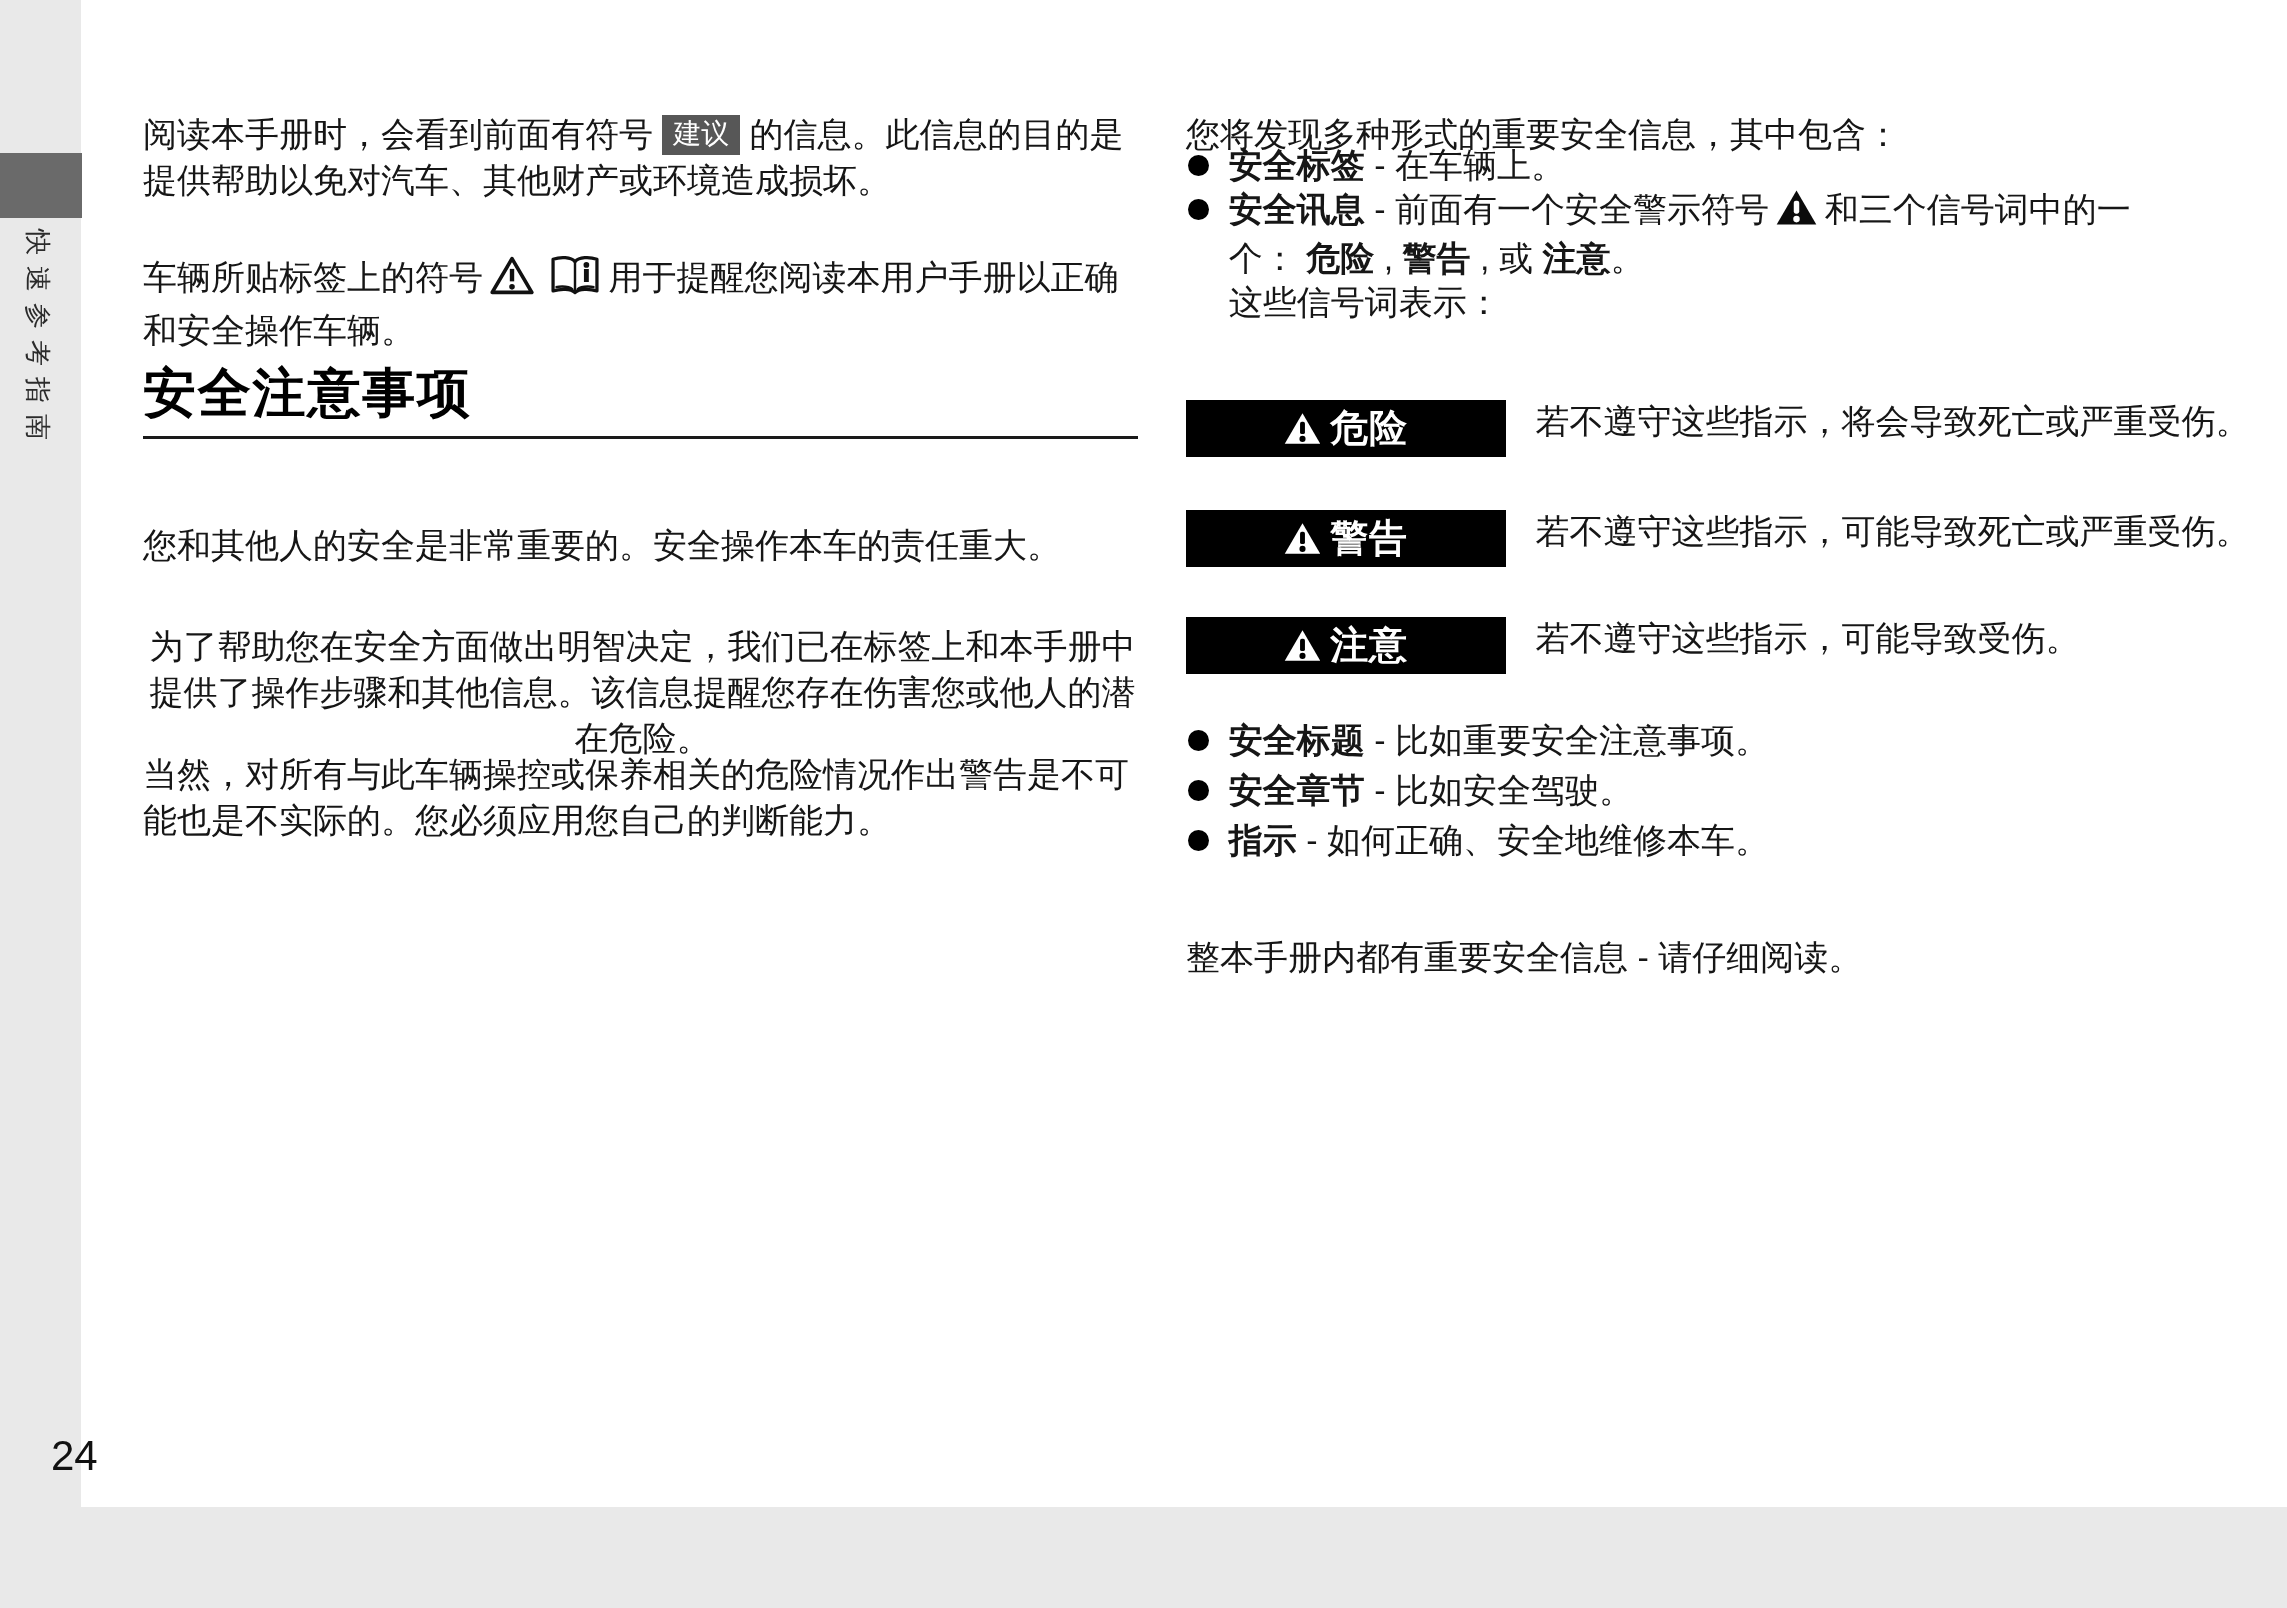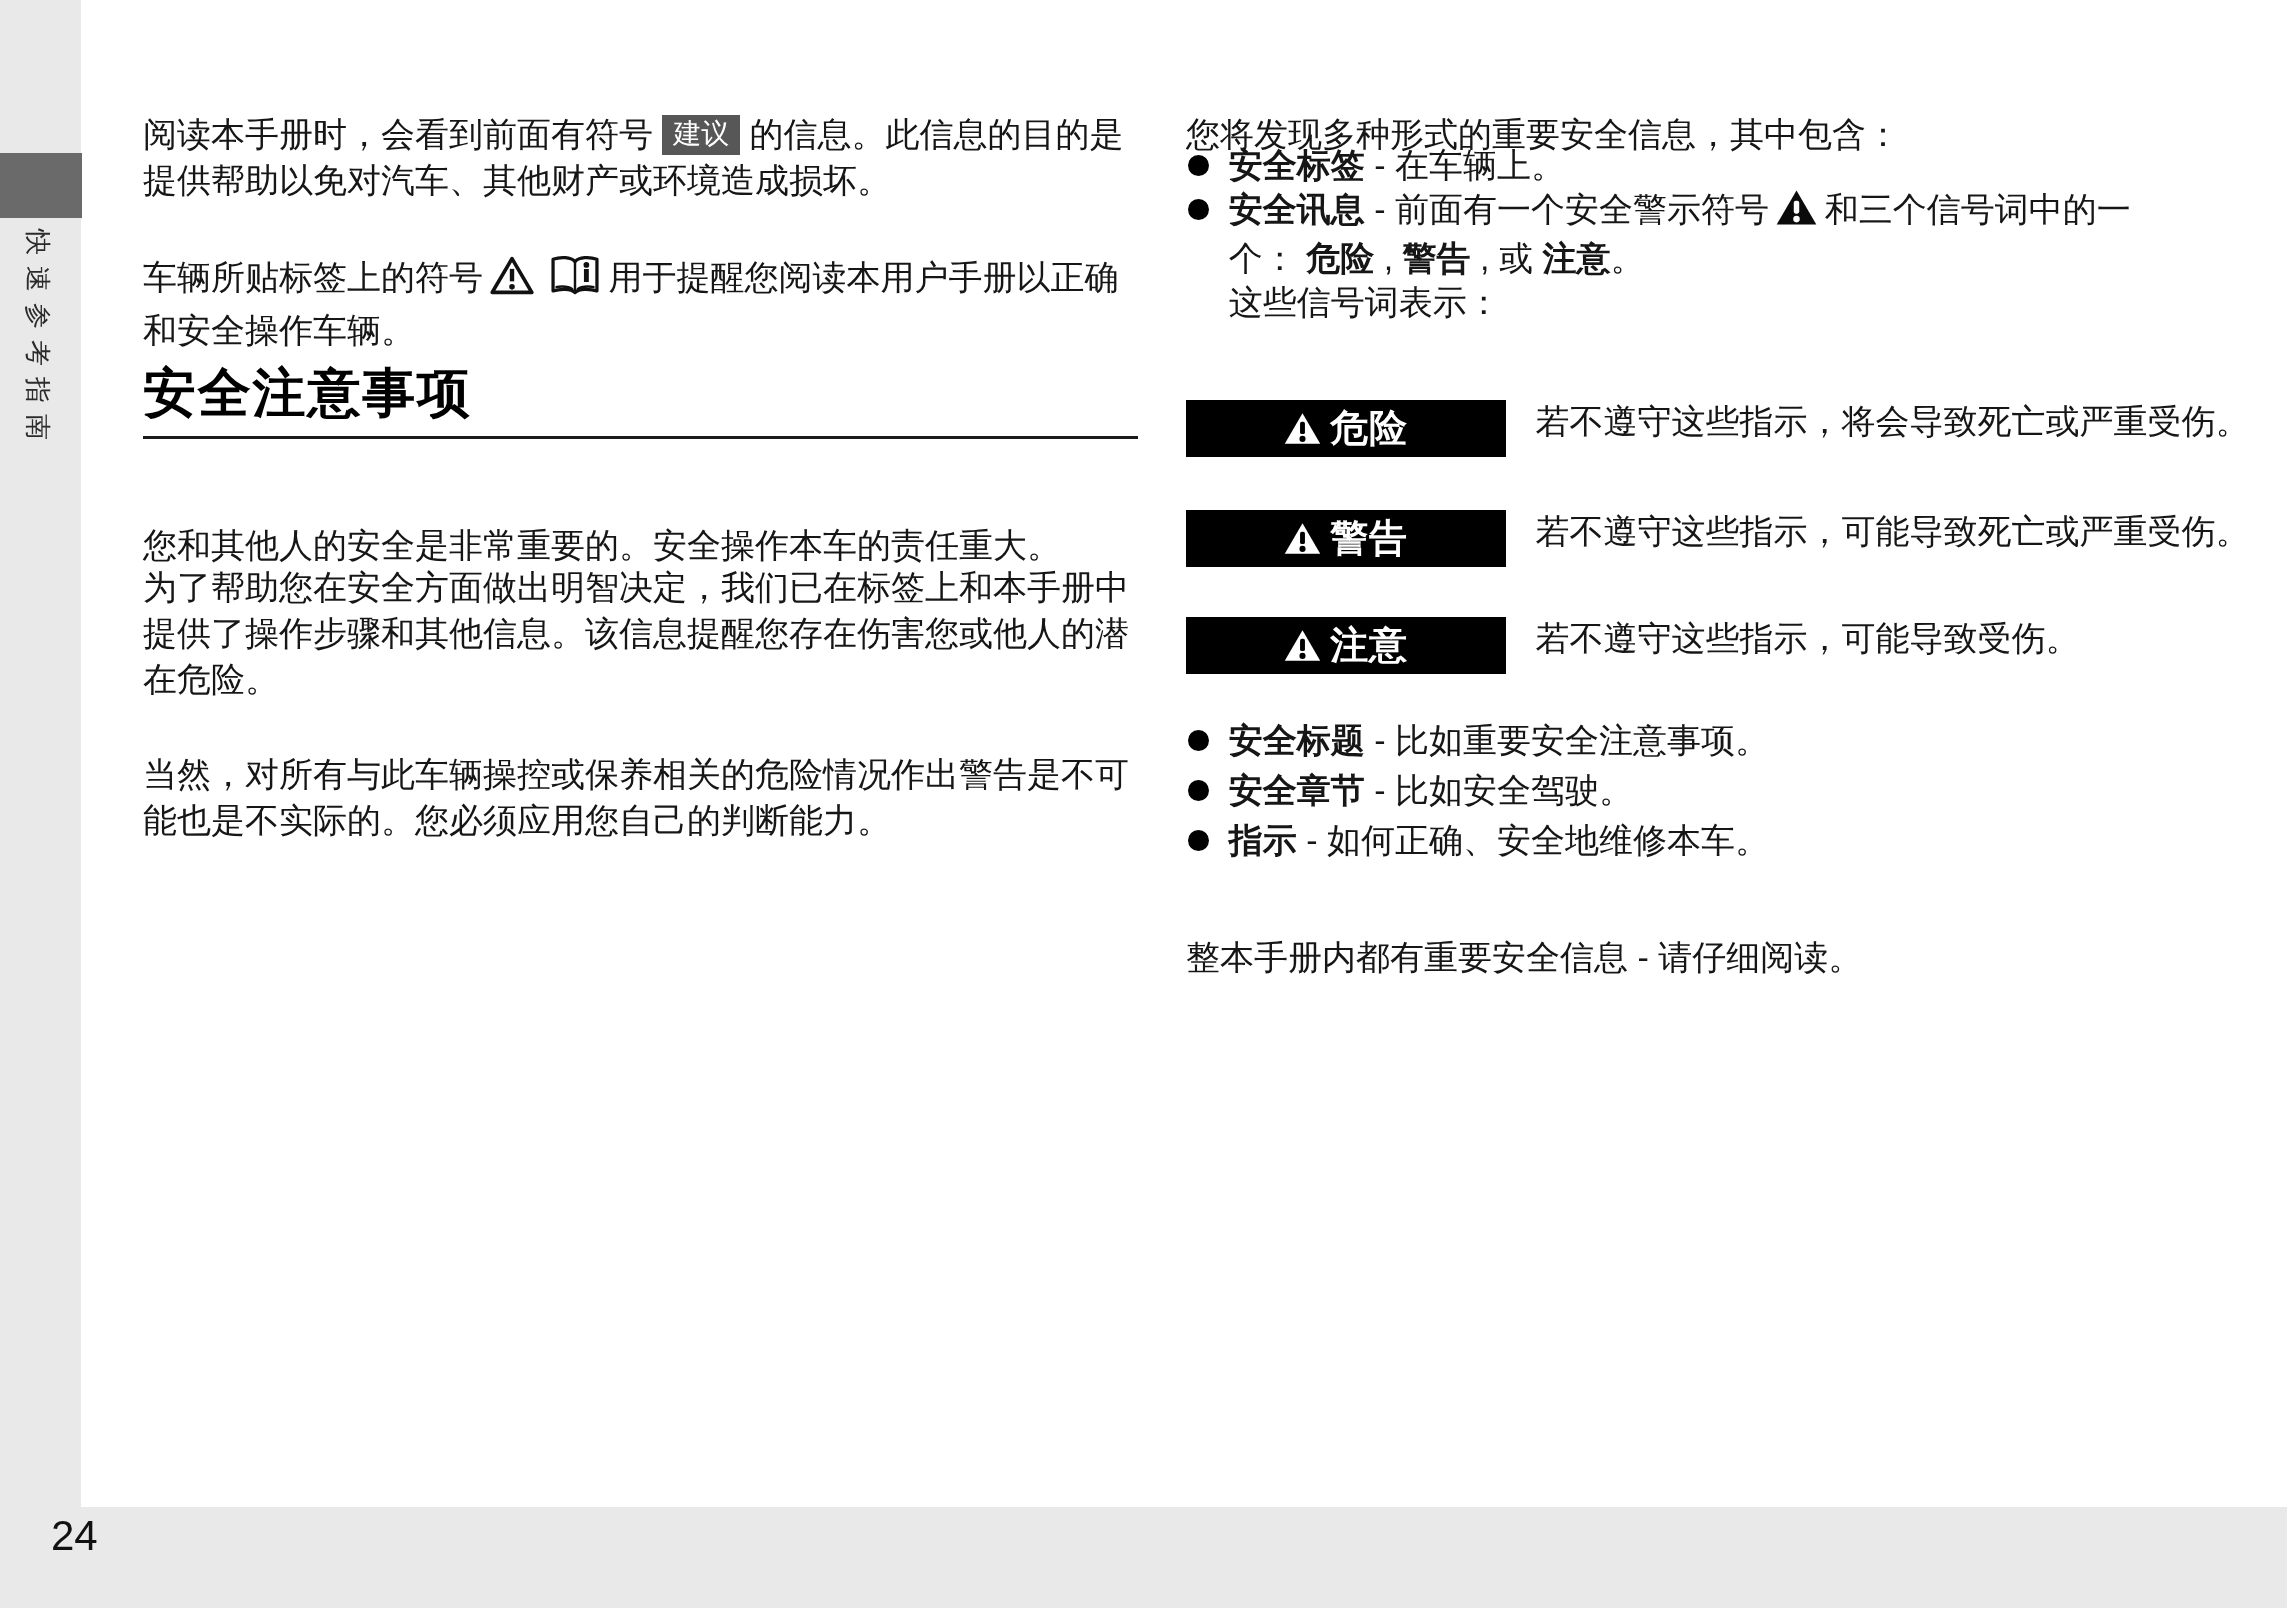--- a/index.html
+++ b/index.html
@@ -12,21 +12,21 @@
   }
   .panel{position:absolute;left:81px;top:0;width:2207px;height:1507px;background:#ffffff;}
   
   .side-tab{position:absolute;left:0;top:153px;width:82px;height:65px;background:#6a6a6a;}
   .side-label{
     position:absolute;left:55px;top:229px;
     transform:rotate(90deg);transform-origin:0 0;
     font-size:26px;letter-spacing:11px;color:#2b2b2b;white-space:nowrap;
   }
   
-  .page-num{position:absolute;left:51px;top:1512px;font-size:42px;color:#111;}
+  .page-num{position:absolute;left:51px;top:1432px;font-size:42px;color:#111;}
   
   .para{position:absolute;left:143px;width:999px;font-size:34px;line-height:46px;color:#161616;}
   .rcol{left:1186px;width:1048px;}
   b,.bold{font-weight:bold;}
   
   .badge{
     display:inline-block;background:#575757;color:#fff;
     font-size:28px;line-height:28px;padding:5.5px 11px 6.5px;
     margin:0 9.2px;vertical-align:2.8px;
   }
@@ -73,21 +73,21 @@
         <path d="M56 38 C48 36 38 37 34 41 L34 44 C39 40 49 39 56 41 Z" fill="#111"></path>
         <rect x="43" y="17" width="6" height="16" fill="#111"></rect>
         <circle cx="46" cy="12" r="3.5" fill="#111"></circle>
       </svg></span><span>用于提醒您阅读本用户手册以正确和安全操作车辆。</span>
 </p>
 
 <div class="h1">安全注意事项</div>
 <div class="h1-rule"></div>
 
 <p class="para" style="top:488px;">您和其他人的安全是非常重要的。安全操作本车的责任重大。</p>
-<p class="para" style="top:530px;">为了帮助您在安全方面做出明智决定，我们已在标签上和本手册中提供了操作步骤和其他信息。该信息提醒您存在伤害您或他人的潜在危险。</p>
+<p class="para" style="top:589px;text-align:center;">为了帮助您在安全方面做出明智决定，我们已在标签上和本手册中提供了操作步骤和其他信息。该信息提醒您存在伤害您或他人的潜在危险。</p>
 <p class="para" style="top:717px;">当然，对所有与此车辆操控或保养相关的危险情况作出警告是不可能也是不实际的。您必须应用您自己的判断能力。</p>
 
 <p class="para rcol" style="top:77px;">您将发现多种形式的重要安全信息，其中包含：</p>
 
 <div class="para rcol" style="top:143px;">
   <div class="bullet-row">
     <span class="dot"></span>
     <div class="btext">
       <span class="bold">安全标签</span><span> - 在车辆上。</span>
     </div>

